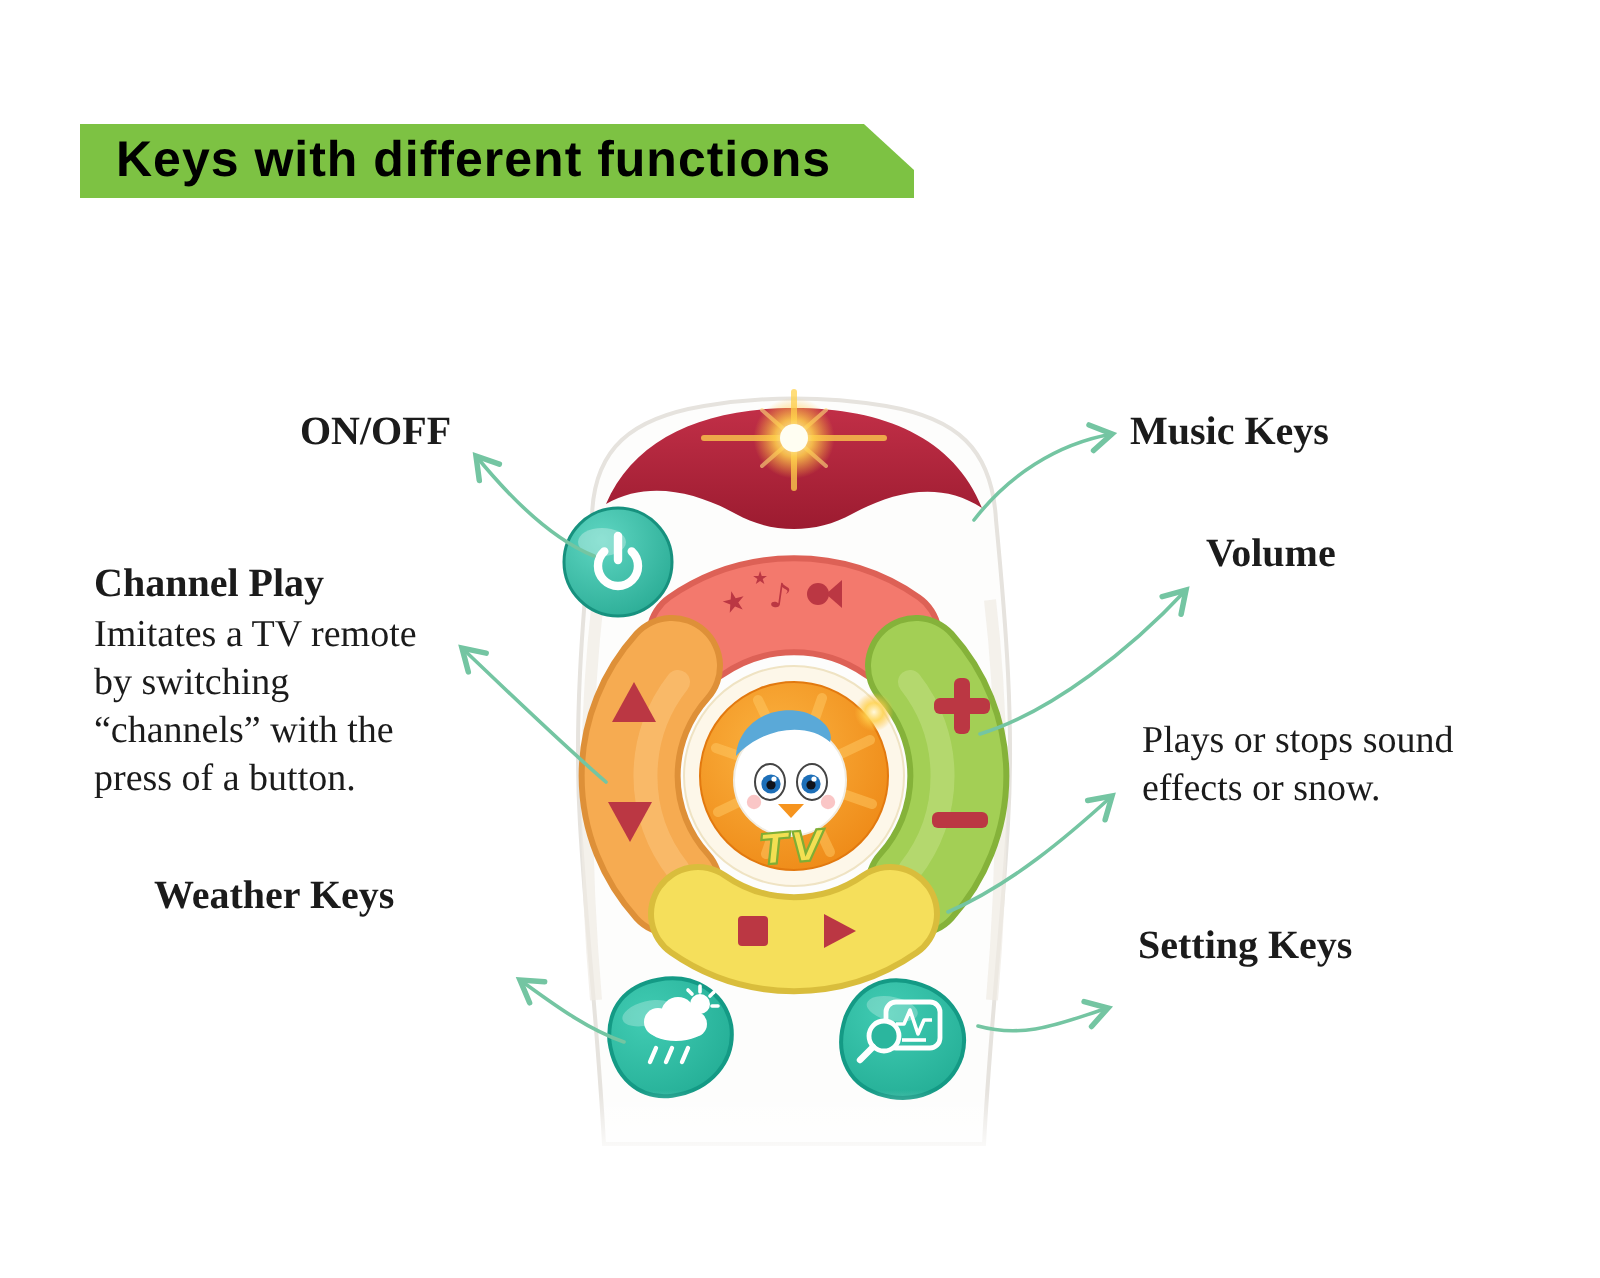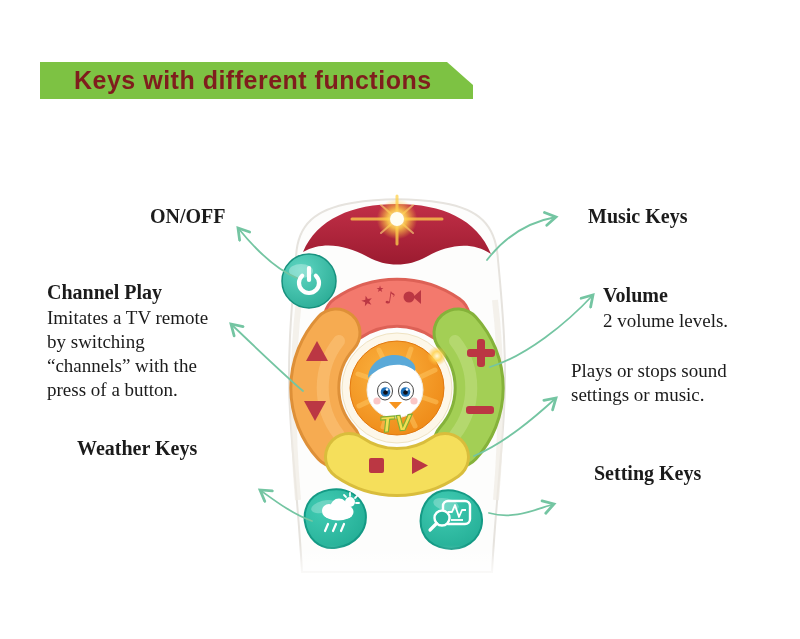--- a/index.html
+++ b/index.html
@@ -1,22 +1,22 @@
 <!DOCTYPE html>
 <html><head>
 <meta charset="utf-8">
 <style>
   html,body{margin:0;padding:0;}
   body{width:800px;height:639px;background:#ffffff;position:relative;overflow:hidden;
        font-family:"Liberation Serif", serif;}
   .banner{position:absolute;left:40px;top:62px;width:417px;height:37px;
-          background:#7dc243;color:#7f1d1d;
+          background:#7dc243;color:#000000;
           clip-path:polygon(0 0, 94% 0, 100% 62%, 100% 100%, 0 100%);
           font-family:"Liberation Sans", sans-serif;font-weight:bold;font-size:25px;
-          line-height:37px;padding-left:16px;}
+          line-height:37px;padding-left:0;}
   .banner span{padding-left:18px;letter-spacing:.5px;}
   .stage{position:absolute;left:0;top:0;width:800px;height:639px;}
   .ann{position:absolute;color:#1b1b1b;}
   .ann .ttl{font-size:20px;font-weight:bold;line-height:23px;}
   .ann .desc{font-size:19px;line-height:24px;margin-top:2px;white-space:pre-line;}
 </style>
 </head>
 <body>
 
 <div class="banner">
@@ -204,41 +204,40 @@
     <path d="M 489 513 C 514 520 534 510 554 504" marker-end="url(#ah)"></path>
     <path d="M 303 391 C 281 372 252 344 231 324" marker-end="url(#ah)"></path>
     <path d="M 312 521 C 292 514 274 500 260 490" marker-end="url(#ah)"></path>
   </g>
 </svg>
 
 <div class="ann" style="left:150px;top:205px;text-align:center;">
   <div class="ttl">ON/OFF</div>
 </div>
 
-<div class="ann" style="left:588px;top:205px;">
+<div class="ann" style="left:565px;top:205px;">
   <div class="ttl">Music Keys</div>
 </div>
 
-<div class="ann" style="left:603px;top:266px;margin-top:18px;">
+<div class="ann" style="left:603px;top:266px;">
   <div class="ttl">Volume</div>
-  <div class="desc">2 volume levels.</div>
 </div>
 
 <div class="ann" style="left:47px;top:281px;">
   <div class="ttl">Channel Play</div>
   <div class="desc">Imitates a TV remote
 by switching
 “channels” with the
 press of a button.</div>
 </div>
 
 <div class="ann" style="left:571px;top:357px;">
   <div class="desc">Plays or stops sound
-settings or music.</div>
+effects or snow.</div>
 </div>
 
 <div class="ann" style="left:77px;top:437px;">
   <div class="ttl">Weather Keys</div>
 </div>
 
-<div class="ann" style="left:594px;top:462px;">
+<div class="ann" style="left:569px;top:462px;">
   <div class="ttl">Setting Keys</div>
 </div>
 
 </body></html>

